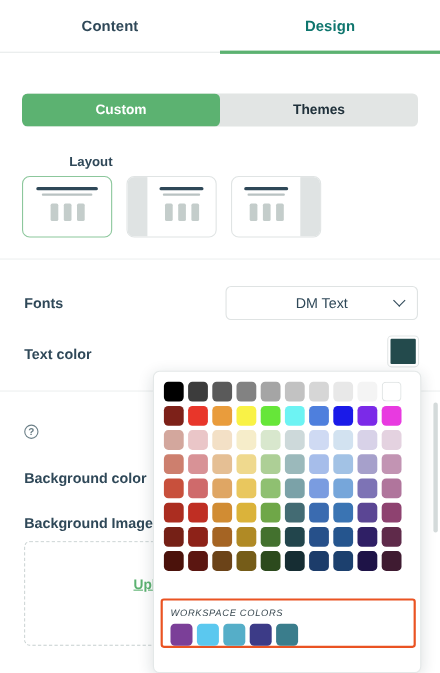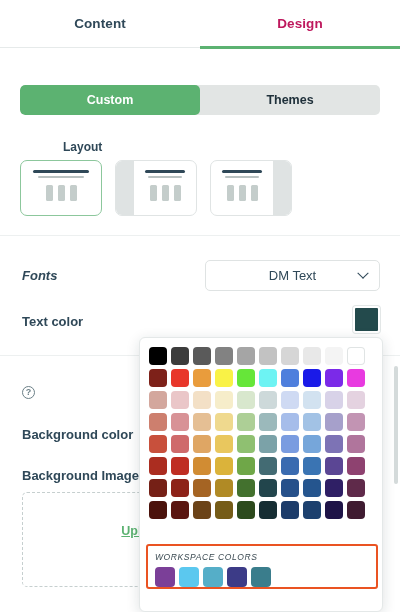--- a/index.html
+++ b/index.html
@@ -17,21 +17,21 @@
     display: flex; align-items: center;
     border-bottom: 1px solid #e6eaea;
     background: #fff;
   }
   .tab {
     flex: 1; text-align: center;
     font-size: 13.5px; font-weight: 700; color: #2f4858;
     line-height: 47px; height: 48px; position: relative;
     letter-spacing: .1px;
   }
-  .tab.active { color: #be185d; }
+  .tab.active { color: #0f766e; }
   .tab.active:after {
     content: ""; position: absolute; left: 0; right: 0; bottom: -1px;
     height: 2.5px; background: #5cb271;
   }
 
   
   .seg-wrap {
     position: absolute; top: 85px; left: 20px; width: 360px; height: 30px;
     border-radius: 5px; overflow: hidden; display: flex;
     background: #e2e5e4;
@@ -191,21 +191,21 @@
           <div class="lbar"></div>
           <div class="lbar"></div>
         </div>
       </div>
       <div class="lside"></div>
     </div>
   </div>
 
   <div class="divider" style="top:235px;"></div>
 
-  <div class="row-label" style="top:268px;left:22px;font-style:italic;">Fonts</div>
+  <div class="row-label" style="top:268px;left:22px;">Fonts</div>
   <div class="select">
     <span>DM Text</span>
     <span class="caret"></span>
   </div>
 
   <div class="row-label" style="top:314px;left:22px;">Text color</div>
   <div class="swatch-btn" id="textColorSwatch" style="background: rgb(35, 74, 76);"></div>
 
   <div class="divider" style="top:355px;"></div>
 

